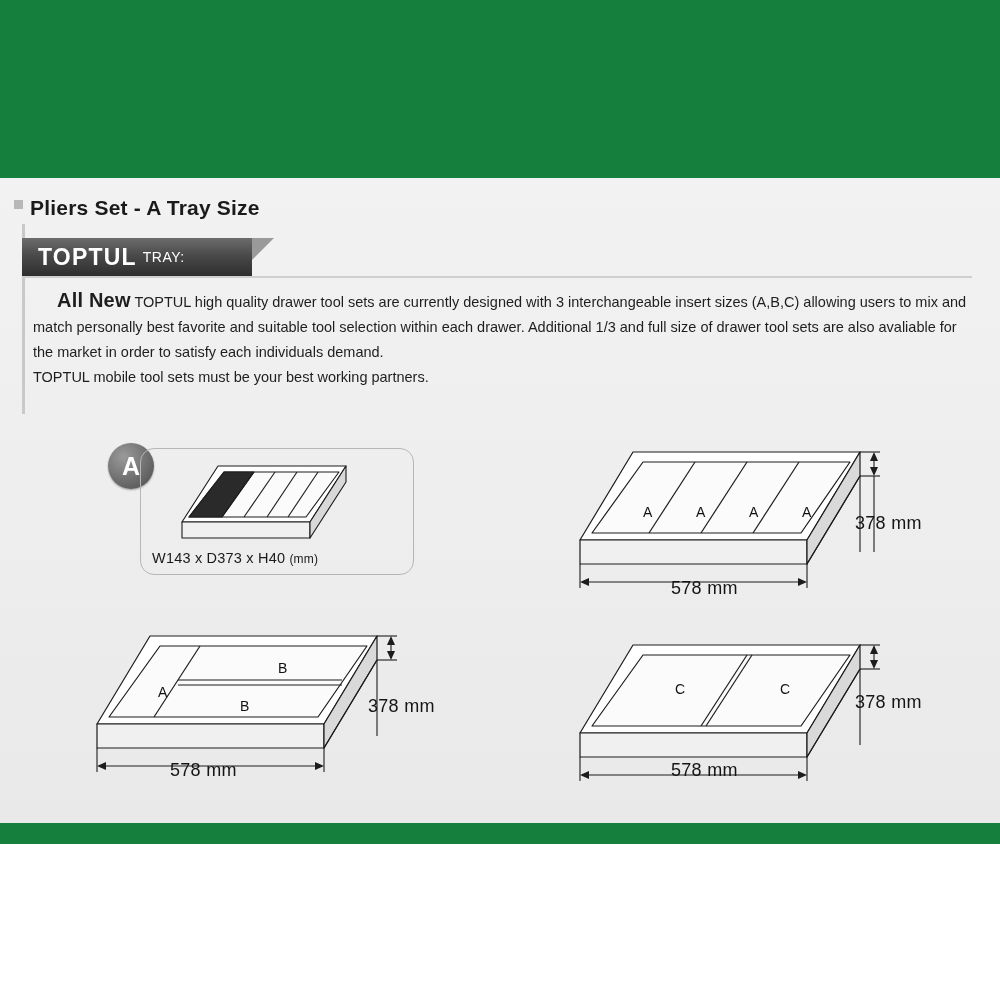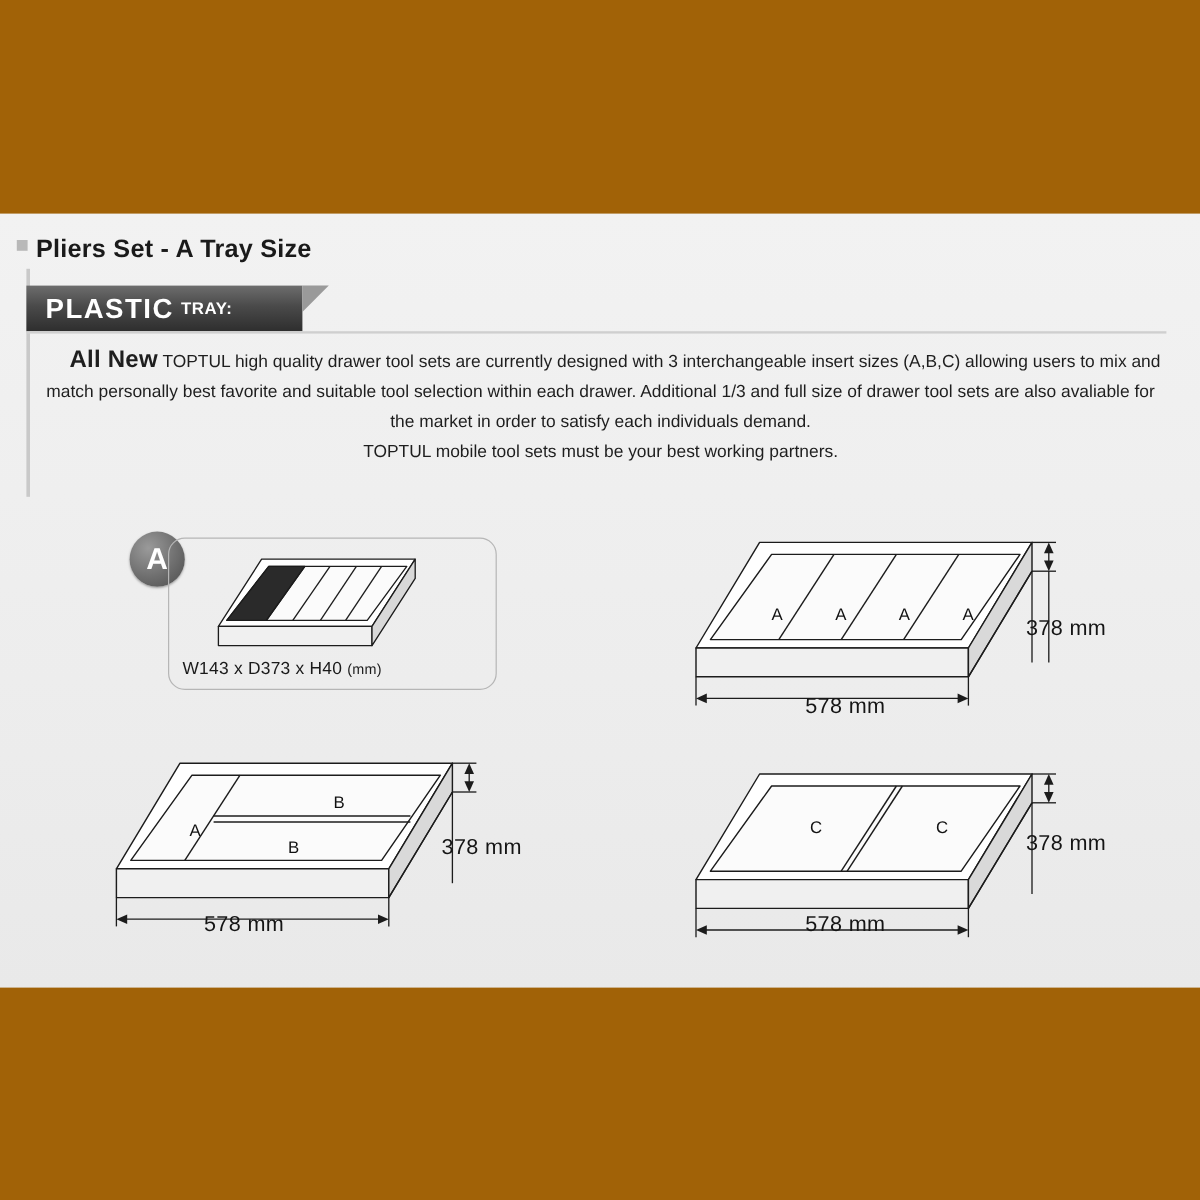--- a/index.html
+++ b/index.html
@@ -9,23 +9,22 @@
   }
   body {
     width: 1000px;
     height: 1000px;
     font-family: "Liberation Sans", sans-serif;
     overflow: hidden;
   }
   .page {
     position: relative;
     width: 1000px;
-    height: 1000px;
-    background: #a16207;
-    text-align: center;
+    height: 844px;
+    background: #15803d;
   }
   
   .panel {
     position: absolute;
     left: 0;
     top: 178px;
     width: 1000px;
     height: 645px;
     background: #efefef;
     background: linear-gradient(to bottom, #f2f2f2 0%, #ededed 60%, #e9e9e9 100%);
@@ -70,21 +69,21 @@
   }
   .banner-main {
     color: #ffffff;
     font-size: 23px;
     font-weight: bold;
     letter-spacing: 1.2px;
   }
   .banner-sub {
     color: #ffffff;
     font-size: 14px;
-    font-weight: bold;
+    font-weight: normal;
     margin-left: 6px;
     letter-spacing: 0.5px;
     padding-bottom: 1px;
   }
   .banner-fold {
     position: absolute;
     left: 252px;
     top: 238px;
     width: 0;
     height: 0;
@@ -175,21 +174,21 @@
 
 <div class="page">
 
   <div class="panel"></div>
 
   <div class="title-marker"></div>
   <div class="title">Pliers Set - A Tray Size</div>
   <div class="vrule"></div>
 
   <div class="banner">
-    <span class="banner-main">PLASTIC</span>
+    <span class="banner-main">TOPTUL</span>
     <span class="banner-sub">TRAY:</span>
   </div>
   <div class="banner-fold"></div>
   <div class="banner-underline"></div>
 
   <div class="para">
     <span class="allnew">All New</span><span> TOPTUL high quality drawer tool sets are currently designed with 3 interchangeable insert sizes (A,B,C) allowing users to mix and match personally best favorite and suitable tool selection within each drawer. Additional 1/3 and full size of drawer tool sets are also avaliable for the market in order to satisfy each individuals demand.</span>
     <br>
     <span>TOPTUL mobile tool sets must be your best working partners.</span>
   </div>

